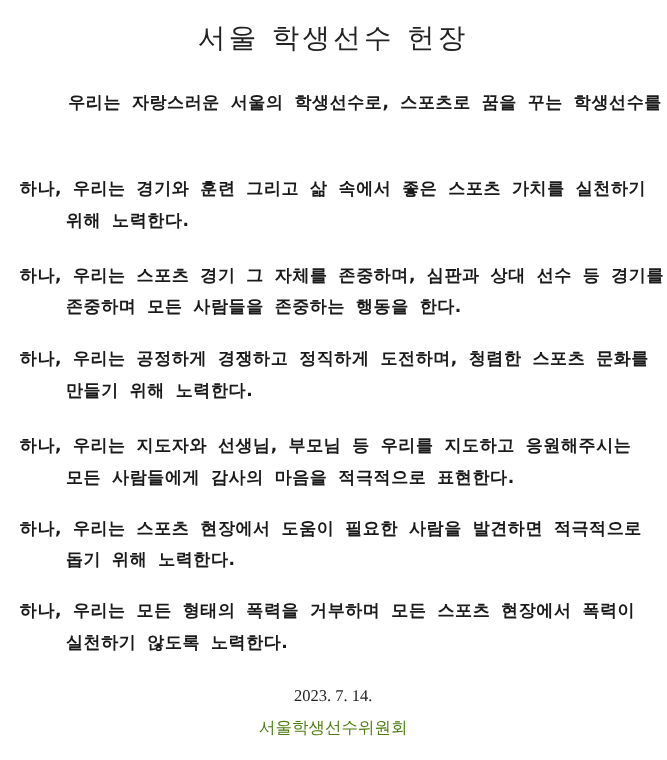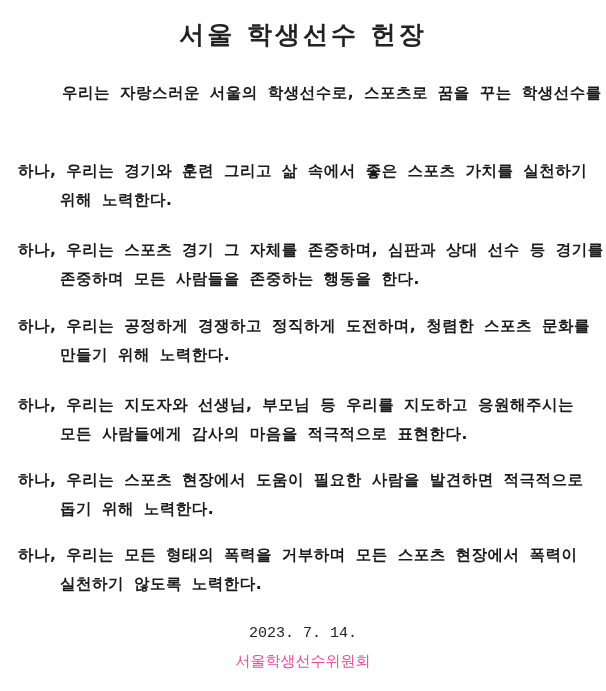--- a/index.html
+++ b/index.html
@@ -5,46 +5,46 @@
   html, body { margin: 0; padding: 0; background: #ffffff; }
   body {
     width: 606px; height: 691px; overflow: hidden;
     font-family: "DejaVu Sans", sans-serif;
     color: #1a1a1a;
     position: relative;
   }
   .title {
     position: absolute; left: 0; right: 0; top: 18px;
     text-align: center;
-    font-size: 25px; font-weight: bold; letter-spacing: 3px;
+    font-size: 25px; font-weight: normal; letter-spacing: 3px;
     color: #222;
   }
   .intro {
     position: absolute; left: 18px; width: 575px; top: 79px;
     font-size: 15.5px; font-weight: bold; line-height: 29px;
     letter-spacing: 0.5px; word-spacing: 4px;
     text-indent: 18px;
     margin-left: 26px;
   }
   .pledge {
     position: absolute; left: 18px; width: 580px;
     font-size: 15.5px; font-weight: bold; line-height: 29px;
     letter-spacing: 0.5px; word-spacing: 4px;
   }
   .pledge .line { white-space: nowrap; }
   .pledge .line2 { padding-left: 42px; white-space: nowrap; }
   .footer-date {
     position: absolute; left: 0; right: 0; top: 625px;
     text-align: center;
-    font-family: Liberation Mono, monospace;
+    font-family: Liberation Serif, serif;
     font-size: 15px; color: #222;
   }
   .footer-org {
     position: absolute; left: 0; right: 0; top: 652px;
-    text-align: center; font-size: 15px; color: #ec4899;
+    text-align: center; font-size: 15px; color: #4d7c0f;
   }
 </style>
 </head>
 <body>
 
 <div>
   <div class="title">서울 학생선수 헌장</div>
 
   <div class="intro">
     <div>우리는 자랑스러운 서울의 학생선수로, 스포츠로 꿈을 꾸는 학생선수를</div>

